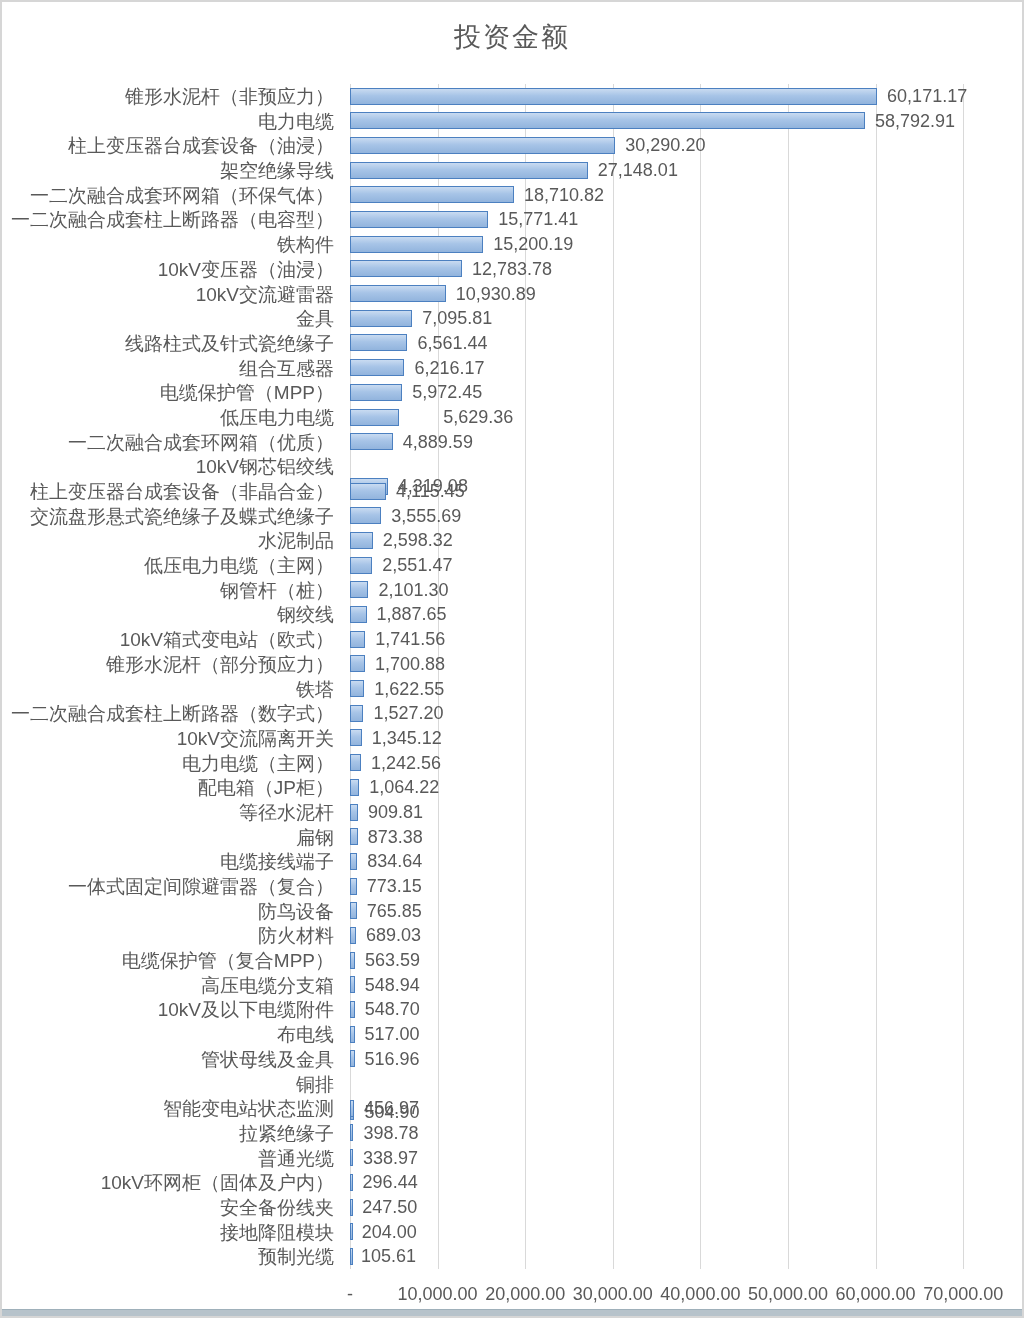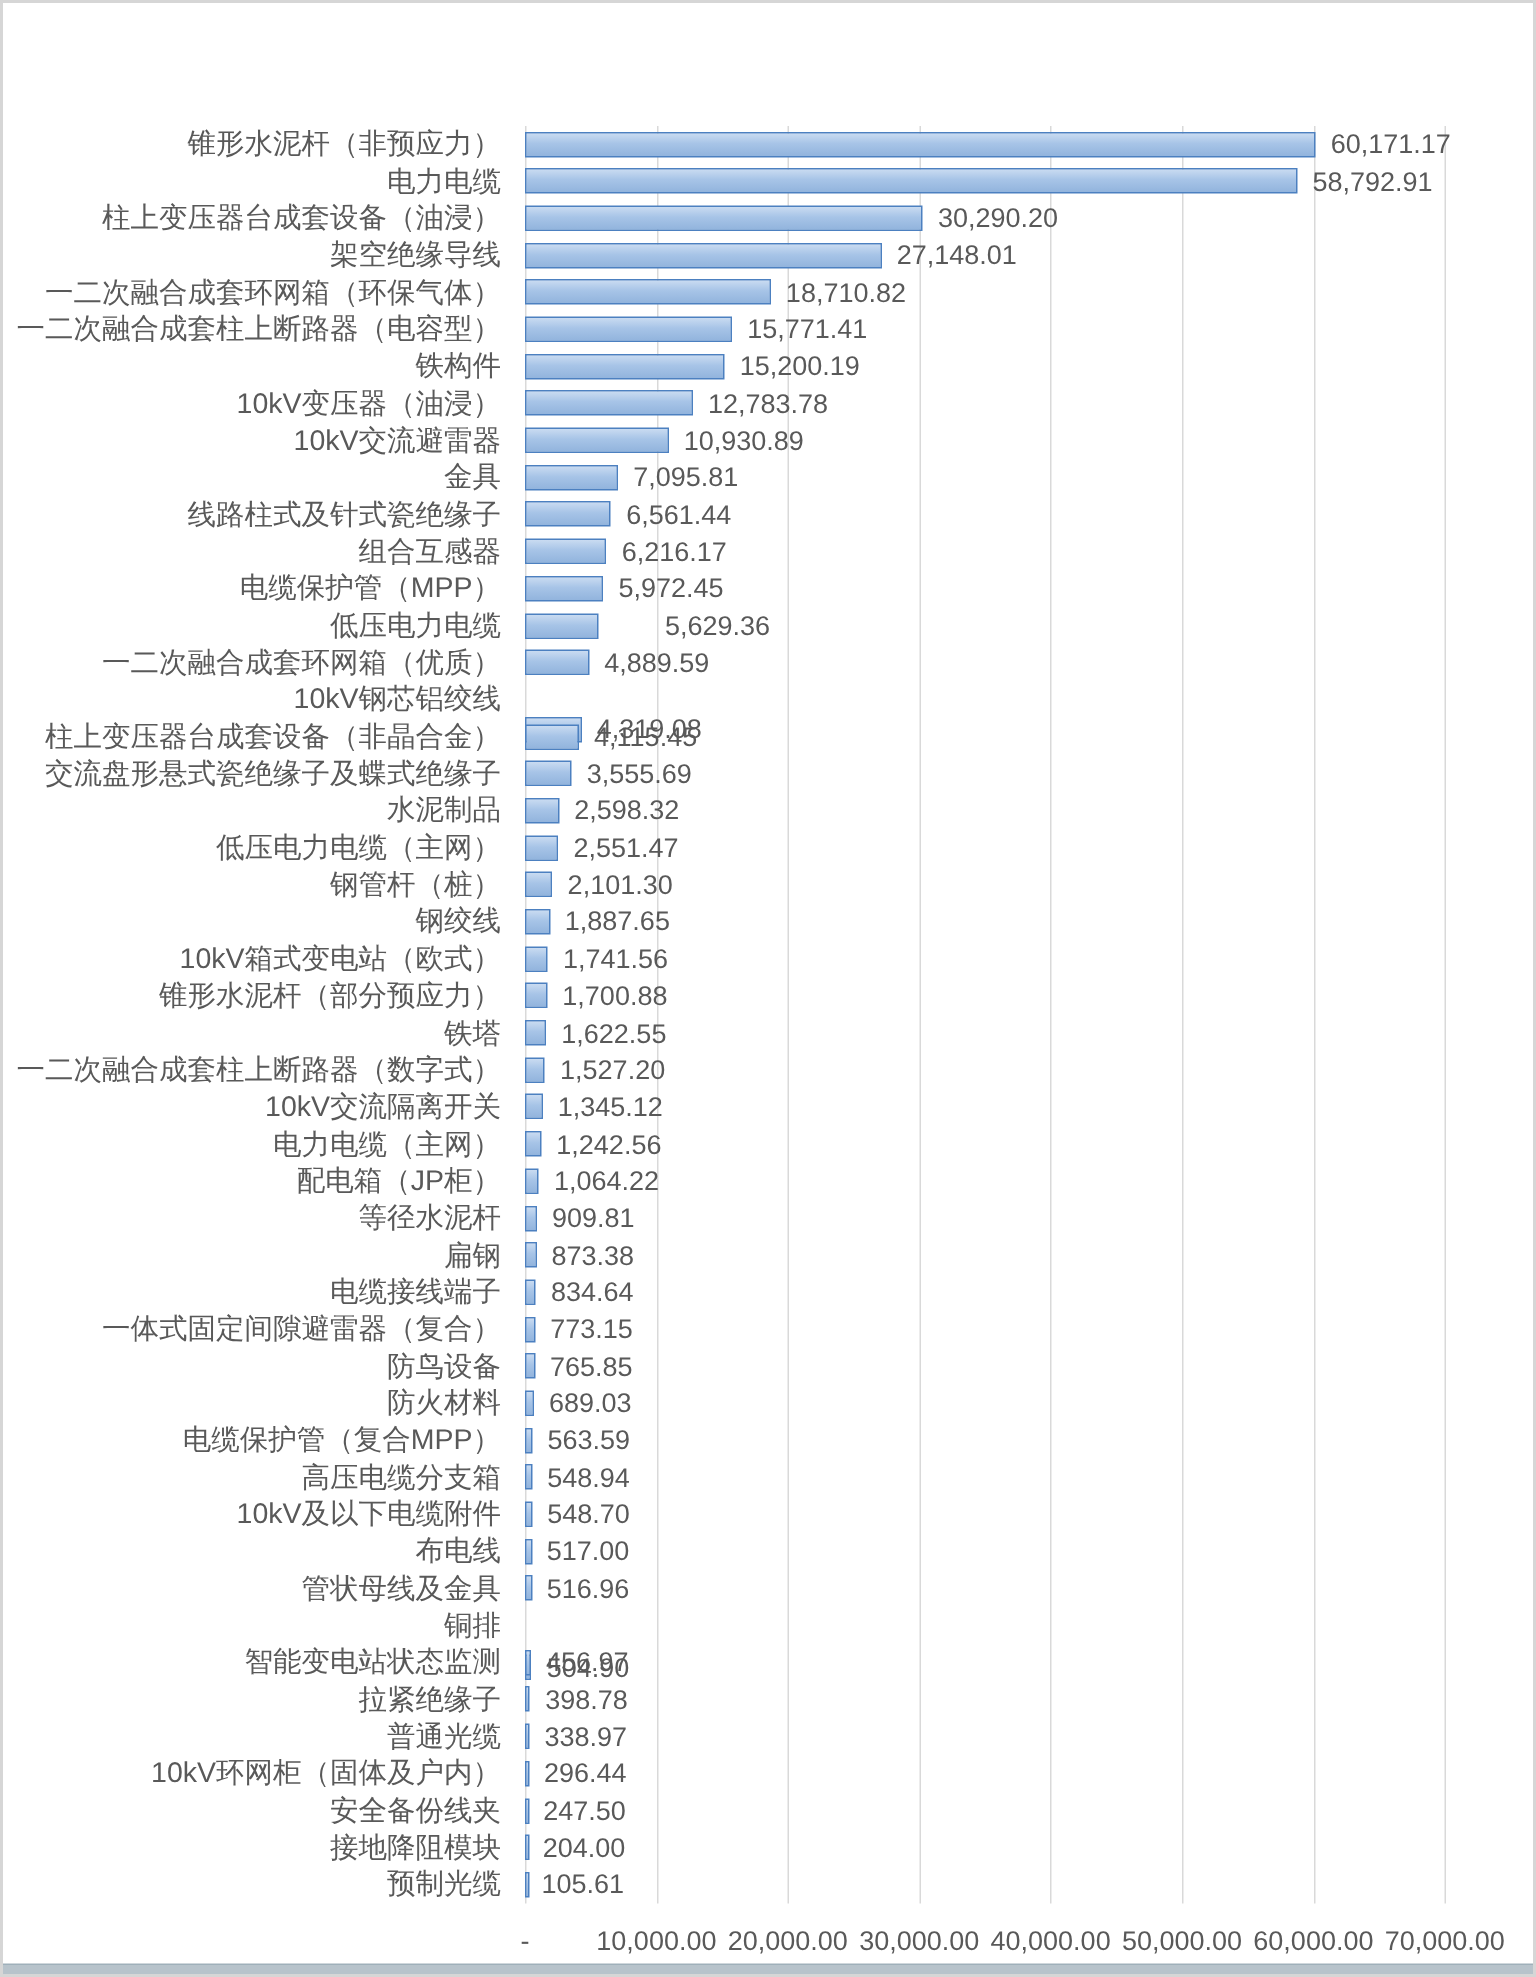--- a/index.html
+++ b/index.html
@@ -55,20 +55,21 @@
   .wm-icon svg{display:block;}
   .bottom-strip{
     position:absolute; left:0; right:0; bottom:0; height:7px;
     background:linear-gradient(180deg,#9fb0ba 0,#9fb0ba 1px,var(--bottom-strip) 1px,var(--bottom-strip) 100%);
   }
 </style>
 </head>
 <body>
 
 <div id="chart-root">
+  <div class="chart-title">投资金额</div>
 
   <div class="plot">
     <div id="gridlines">
         <div class="gridline" style="left: 0px;"></div>
         <div class="gridline" style="left: 87.6px;"></div>
         <div class="gridline" style="left: 175.2px;"></div>
         <div class="gridline" style="left: 262.8px;"></div>
         <div class="gridline" style="left: 350.4px;"></div>
         <div class="gridline" style="left: 438px;"></div>
         <div class="gridline" style="left: 525.6px;"></div>

